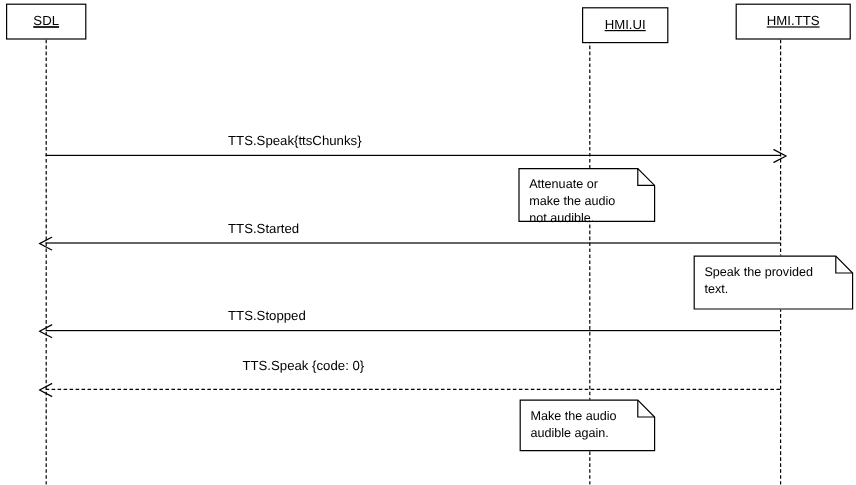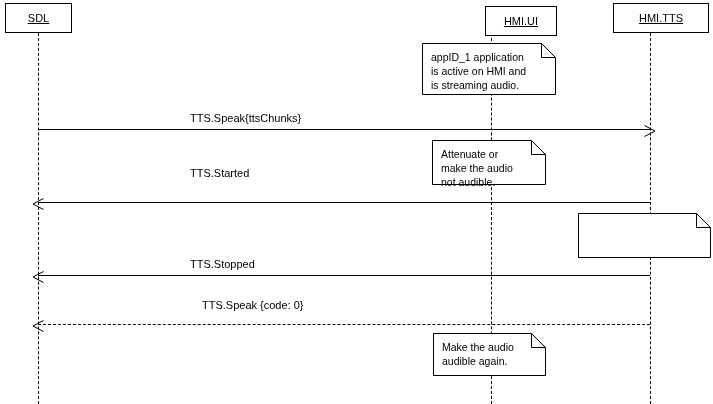--- a/index.html
+++ b/index.html
@@ -94,54 +94,47 @@
     <div class="lifeline" style="left: 650px; top: 33px; height: 371px;"></div>
     <div class="msg-line" style="left: 38px; top: 129px; width: 612px;"></div>
     <div class="arrowhead" style="left: 644px; top: 123px;"><svg width="12" height="12">
         <path d="M 0.5 0.5 L 11 6 L 0.5 11.5" fill="none" stroke="#000000" stroke-width="1"></path>
       </svg></div>
     <div class="msg-label" style="left: 190px; top: 113px; width: 300px;">TTS.Speak{ttsChunks}</div>
     <div class="msg-line" style="left: 38px; top: 202px; width: 612px;"></div>
     <div class="arrowhead" style="left: 32px; top: 196px;"><svg width="12" height="12">
         <path d="M 11.5 0.5 L 1 6 L 11.5 11.5" fill="none" stroke="#000000" stroke-width="1"></path>
       </svg></div>
-    <div class="msg-label" style="left: 190px; top: 168px; width: 300px;">TTS.Started</div>
+    <div class="msg-label" style="left: 190px; top: 186px; width: 300px;">TTS.Started</div>
     <div class="msg-line" style="left: 38px; top: 275px; width: 612px;"></div>
     <div class="arrowhead" style="left: 32px; top: 269px;"><svg width="12" height="12">
         <path d="M 11.5 0.5 L 1 6 L 11.5 11.5" fill="none" stroke="#000000" stroke-width="1"></path>
       </svg></div>
     <div class="msg-label" style="left: 190px; top: 259px; width: 300px;">TTS.Stopped</div>
     <div class="msg-line dashed" style="left: 38px; top: 324px; width: 612px;"></div>
     <div class="arrowhead" style="left: 32px; top: 318px;"><svg width="12" height="12">
         <path d="M 11.5 0.5 L 1 6 L 11.5 11.5" fill="none" stroke="#000000" stroke-width="1"></path>
       </svg></div>
     <div class="msg-label" style="left: 202px; top: 300px; width: 300px;">TTS.Speak {code: 0}</div>
-    <div class="note" style="left: 422px; top: 43px; width: 134px; height: 52px;">
-      <svg width="134" height="52" viewBox="0 0 134 52">
-        <path d="M 0.5 0.5 L 119.5 0.5 L 133.5 14.5 L 133.5 51.5 L 0.5 51.5 Z" fill="#ffffff" stroke="#000000" stroke-width="1"></path>
-        <path d="M 119.5 0.5 L 119.5 14.5 L 133.5 14.5" fill="none" stroke="#000000" stroke-width="1"></path>
-      </svg>
-      <div class="note-text">appID_1 application
-is active on HMI and
-is streaming audio.</div>
-    </div>
     <div class="note" style="left: 432px; top: 140px; width: 102px; height: 45px; padding-left: 12px;">
       <svg width="114" height="45" viewBox="0 0 114 45">
         <path d="M 0.5 0.5 L 99.5 0.5 L 113.5 14.5 L 113.5 44.5 L 0.5 44.5 Z" fill="#ffffff" stroke="#000000" stroke-width="1"></path>
         <path d="M 99.5 0.5 L 99.5 14.5 L 113.5 14.5" fill="none" stroke="#000000" stroke-width="1"></path>
       </svg>
       <div class="note-text">Attenuate or
 make the audio
 not audible.</div>
     </div>
     <div class="note" style="left: 578px; top: 213px; width: 133px; height: 45px;">
       <svg width="133" height="45" viewBox="0 0 133 45">
         <path d="M 0.5 0.5 L 118.5 0.5 L 132.5 14.5 L 132.5 44.5 L 0.5 44.5 Z" fill="#ffffff" stroke="#000000" stroke-width="1"></path>
         <path d="M 118.5 0.5 L 118.5 14.5 L 132.5 14.5" fill="none" stroke="#000000" stroke-width="1"></path>
       </svg>
+      <div class="note-text">Speak the provided
+text.</div>
     </div>
     <div class="note" style="left: 433px; top: 333px; width: 113px; height: 43px;">
       <svg width="113" height="43" viewBox="0 0 113 43">
         <path d="M 0.5 0.5 L 98.5 0.5 L 112.5 14.5 L 112.5 42.5 L 0.5 42.5 Z" fill="#ffffff" stroke="#000000" stroke-width="1"></path>
         <path d="M 98.5 0.5 L 98.5 14.5 L 112.5 14.5" fill="none" stroke="#000000" stroke-width="1"></path>
       </svg>
       <div class="note-text">Make the audio
 audible again.</div>
     </div>
     <div class="participant" style="left: 5px; top: 3px; width: 67px; height: 30px; text-decoration: underline;">

